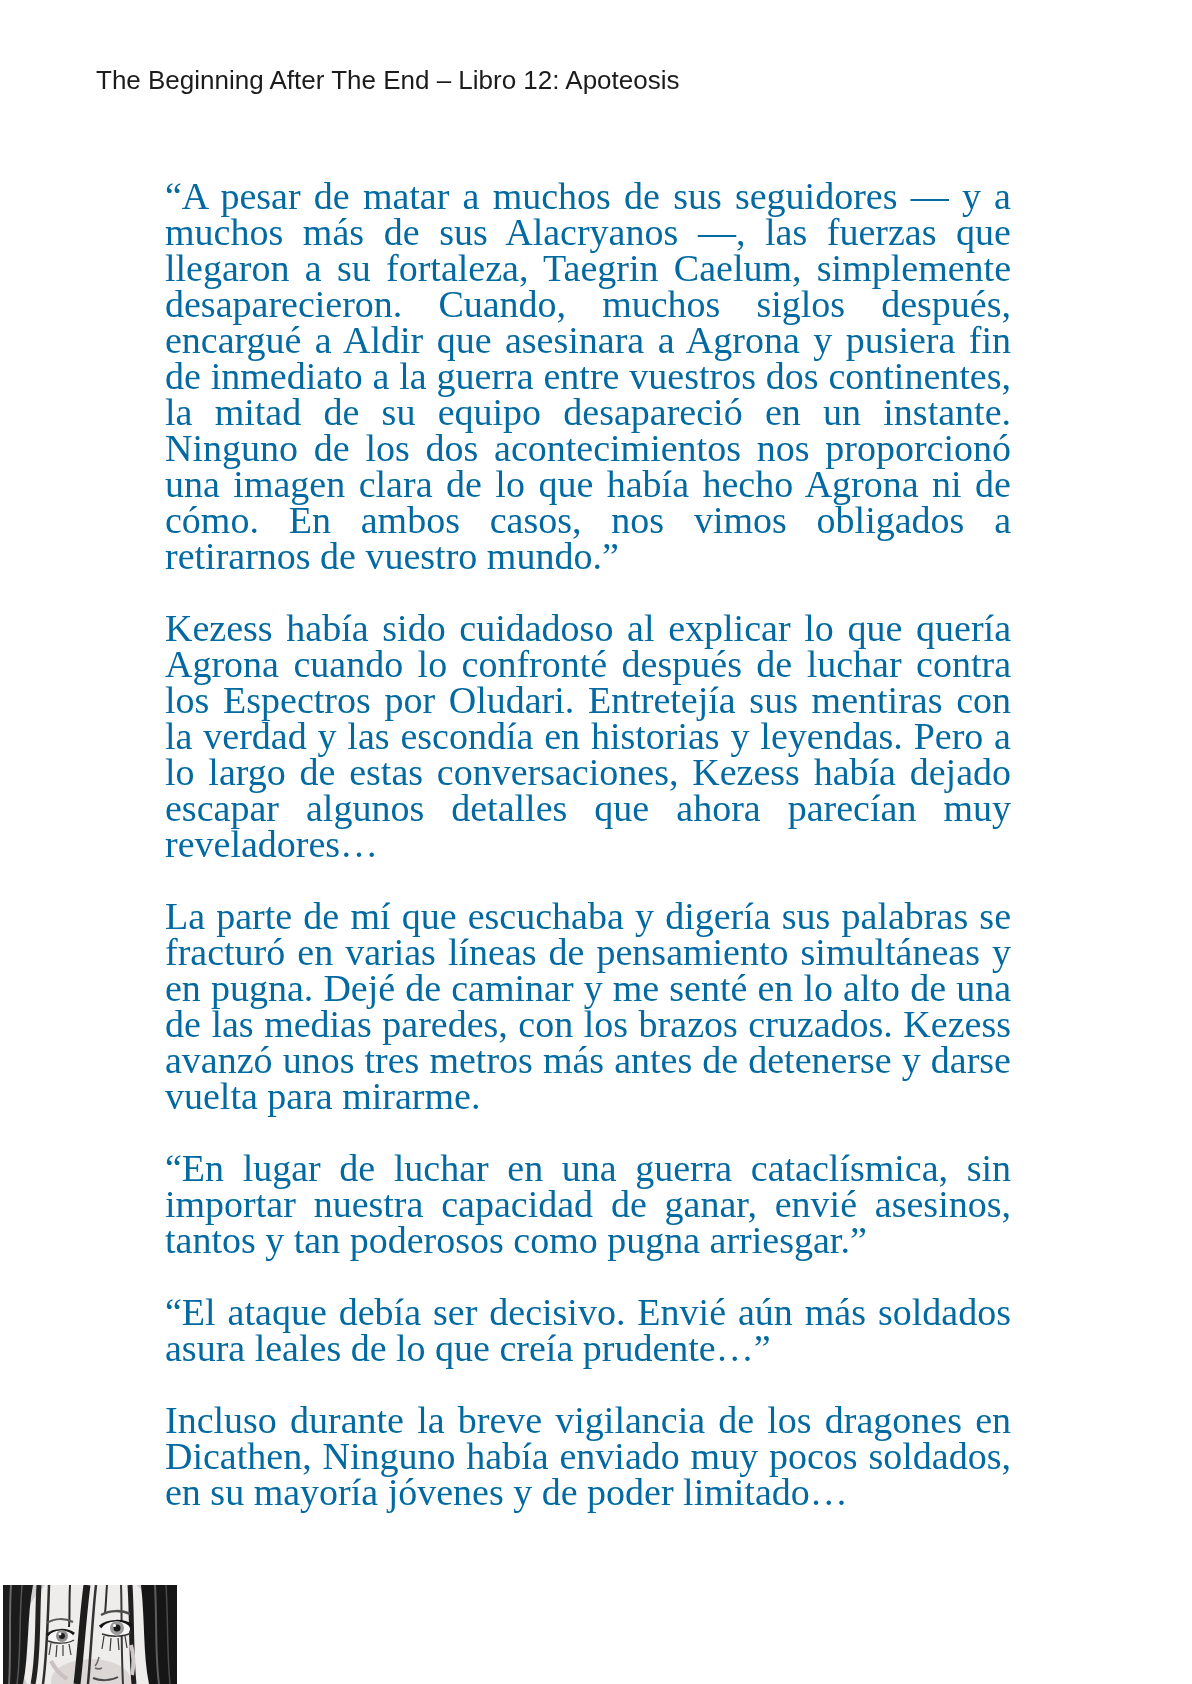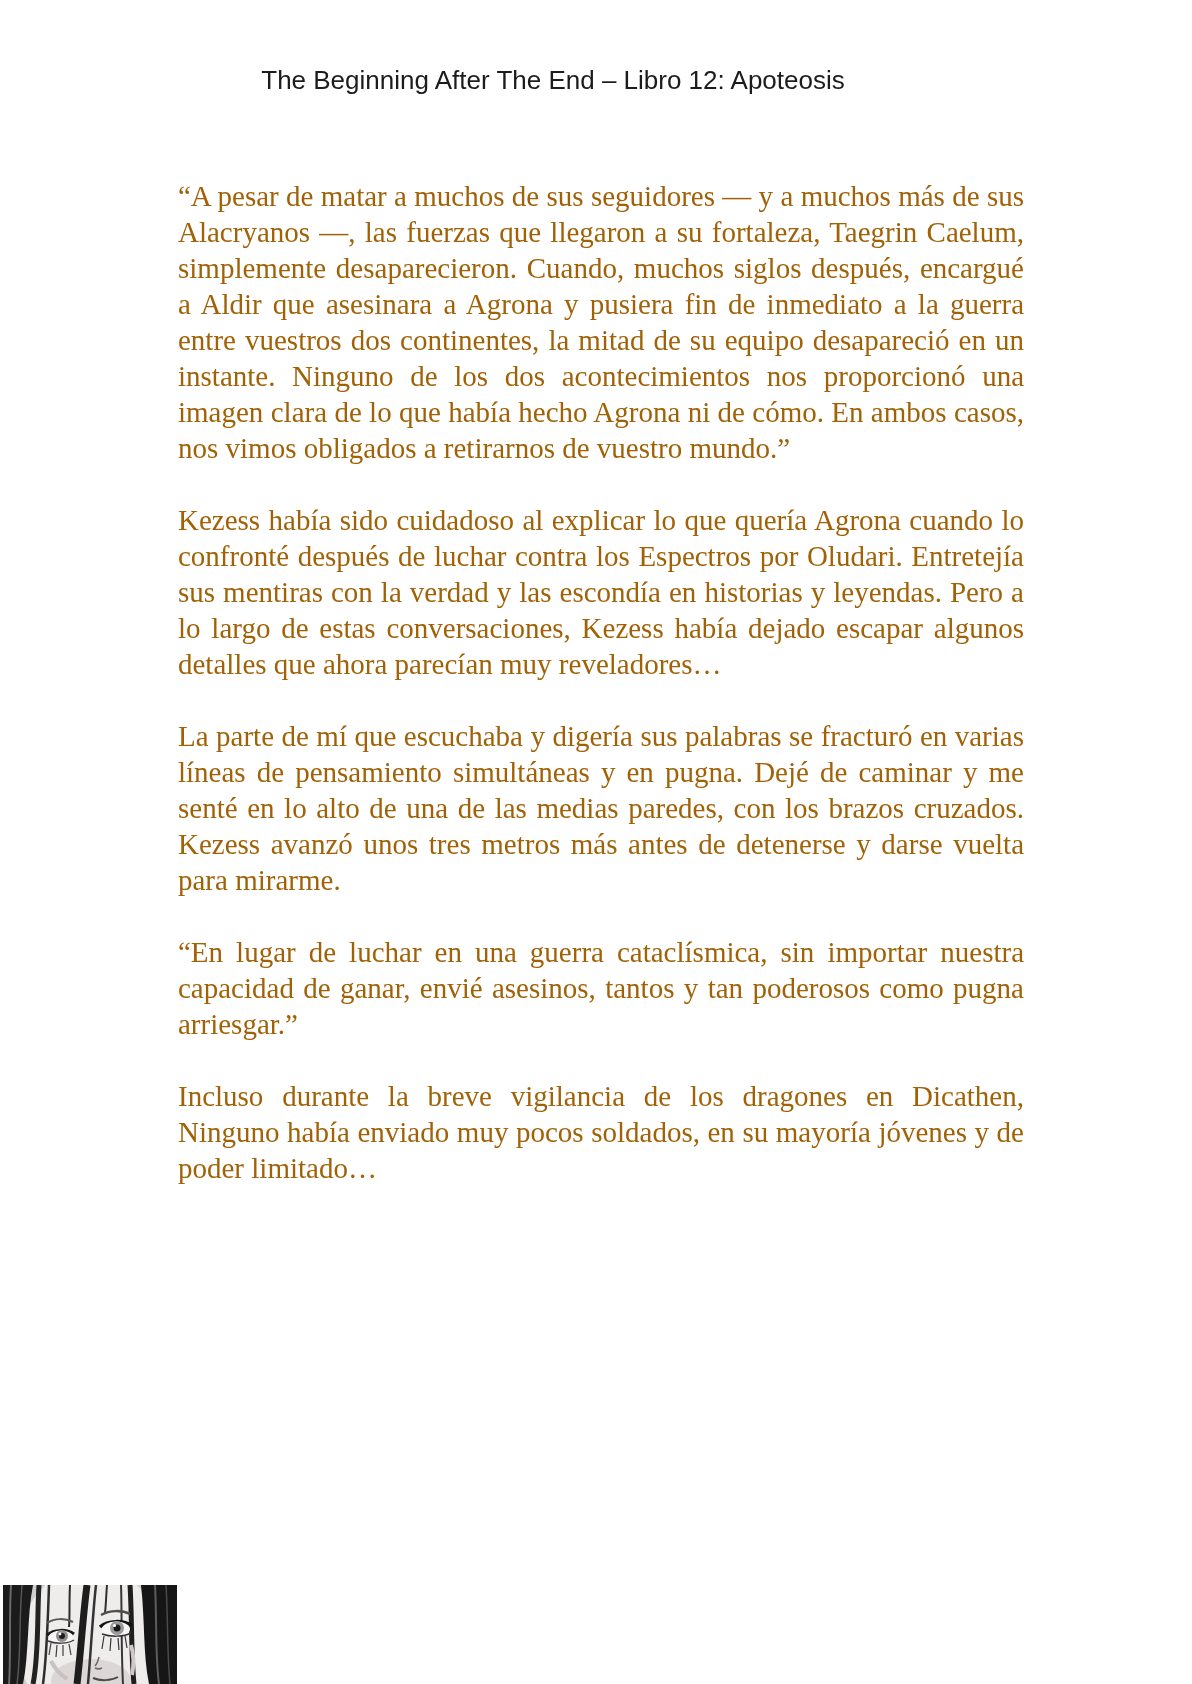--- a/index.html
+++ b/index.html
@@ -17,38 +17,38 @@
   .page {
     position: absolute;
     inset: 0;
     background: #ffffff;
   }
   .doc-title {
     position: absolute;
     top: 62px;
     left: 96px;
     width: 914px;
-    text-align: center;
+    text-align: left;
     font-family: "Liberation Sans", sans-serif;
     font-size: 26px;
     line-height: 36px;
     color: #1c1c1c;
   }
   .doc-title .title-line {
     display: block;
   }
   .text-column {
     position: absolute;
     top: 178px;
-    left: 178px;
+    left: 165px;
     width: 846px;
     font-family: "Liberation Serif", serif;
-    font-size: 29px;
+    font-size: 38px;
     line-height: 36px;
-    color: #a16207;
+    color: #0369a1;
     text-align: justify;
   }
   .text-column p {
     margin: 0 0 36px 0;
   }
   .corner-art {
     position: absolute;
     left: 3px;
     bottom: 0;
     width: 174px;
@@ -69,20 +69,21 @@
 
   <div class="doc-title">
     <span class="title-line">The Beginning After The End – Libro 12: Apoteosis</span>
   </div>
 
   <div class="text-column">
     <p>“A pesar de matar a muchos de sus seguidores — y a muchos más de sus Alacryanos —, las fuerzas que llegaron a su fortaleza, Taegrin Caelum, simplemente desaparecieron. Cuando, muchos siglos después, encargué a Aldir que asesinara a Agrona y pusiera fin de inmediato a la guerra entre vuestros dos continentes, la mitad de su equipo desapareció en un instante. Ninguno de los dos acontecimientos nos proporcionó una imagen clara de lo que había hecho Agrona ni de cómo. En ambos casos, nos vimos obligados a retirarnos de vuestro mundo.”</p>
     <p>Kezess había sido cuidadoso al explicar lo que quería Agrona cuando lo confronté después de luchar contra los Espectros por Oludari. Entretejía sus mentiras con la verdad y las escondía en historias y leyendas. Pero a lo largo de estas conversaciones, Kezess había dejado escapar algunos detalles que ahora parecían muy reveladores…</p>
     <p>La parte de mí que escuchaba y digería sus palabras se fracturó en varias líneas de pensamiento simultáneas y en pugna. Dejé de caminar y me senté en lo alto de una de las medias paredes, con los brazos cruzados. Kezess avanzó unos tres metros más antes de detenerse y darse vuelta para mirarme.</p>
     <p>“En lugar de luchar en una guerra cataclísmica, sin importar nuestra capacidad de ganar, envié asesinos, tantos y tan poderosos como pugna arriesgar.”</p>
+    <p>“El ataque debía ser decisivo. Envié aún más soldados asura leales de lo que creía prudente…”</p>
     <p>Incluso durante la breve vigilancia de los dragones en Dicathen, Ninguno había enviado muy pocos soldados, en su mayoría jóvenes y de poder limitado…</p>
   </div>
 
   <div class="corner-art">
     <svg viewBox="0 0 174 99" xmlns="http://www.w3.org/2000/svg">
 
       <rect x="0" y="0" width="174" height="99" fill="#cfcfcf"></rect>
 
       <ellipse cx="88" cy="62" rx="72" ry="80" fill="#efecec"></ellipse>
       <ellipse cx="88" cy="96" rx="40" ry="22" fill="#dcd6d4"></ellipse>

